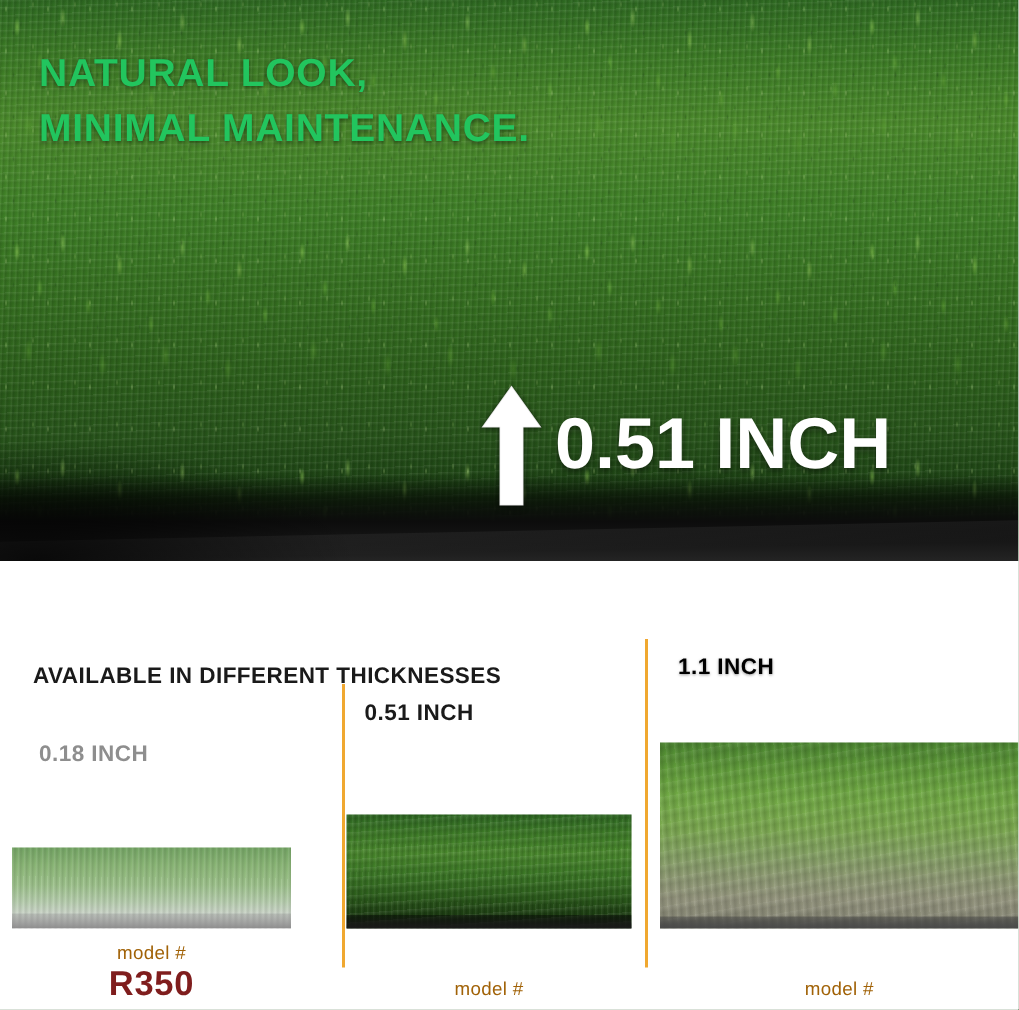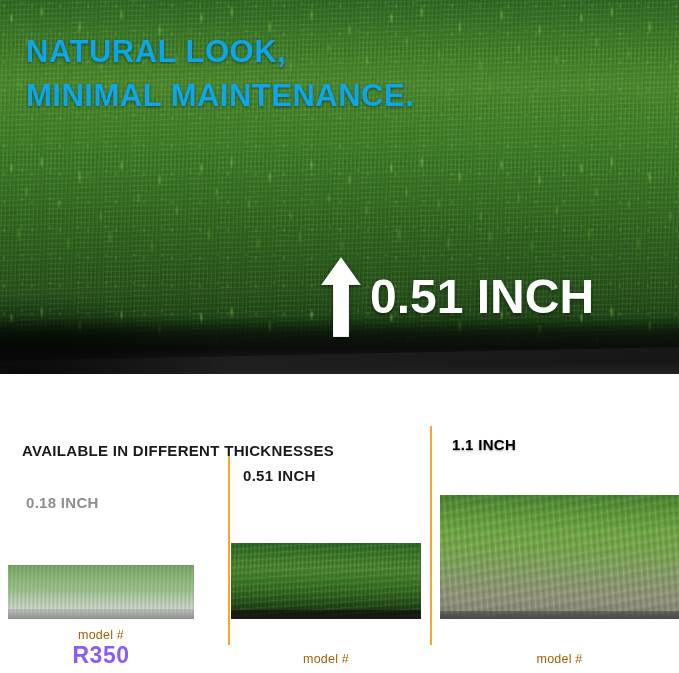--- a/index.html
+++ b/index.html
@@ -118,23 +118,23 @@
     bottom: 0;
     width: 240px;
     height: 80px;
     background: radial-gradient(ellipse at 10% 100%, rgba(0,0,0,0.75), rgba(0,0,0,0) 70%);
   }
 
   .hero-headline {
     position: absolute;
     left: 26px;
     top: 30px;
-    color: #0ea5e9;
-    font-weight: bold;
-    font-size: 31px;
+    color: #22c55e;
+    font-weight: bold;
+    font-size: 26px;
     line-height: 1.42;
     letter-spacing: 0.5px;
     text-shadow: 0 1px 3px rgba(0,0,0,0.45);
   }
   .hero-headline div { white-space: nowrap; }
 
   .thickness-callout {
     position: absolute;
     left: 318px;
     top: 255px;
@@ -301,21 +301,21 @@
   .model-kicker {
     font-size: 12.5px;
     letter-spacing: 0.2px;
     color: #a16207;
     margin-bottom: 1px;
   }
   .model-name {
     font-size: 23px;
     font-weight: bold;
     letter-spacing: 0.5px;
-    color: #8b5cf6;
+    color: #7f1d1d;
     line-height: 1.05;
   }
   .m1 { left: 8px; width: 186px; }
   .m2 { left: 231px; width: 190px; }
   .m3 { left: 440px; width: 239px; }
 </style>
 </head>
 <body>
 
 <div class="page">

